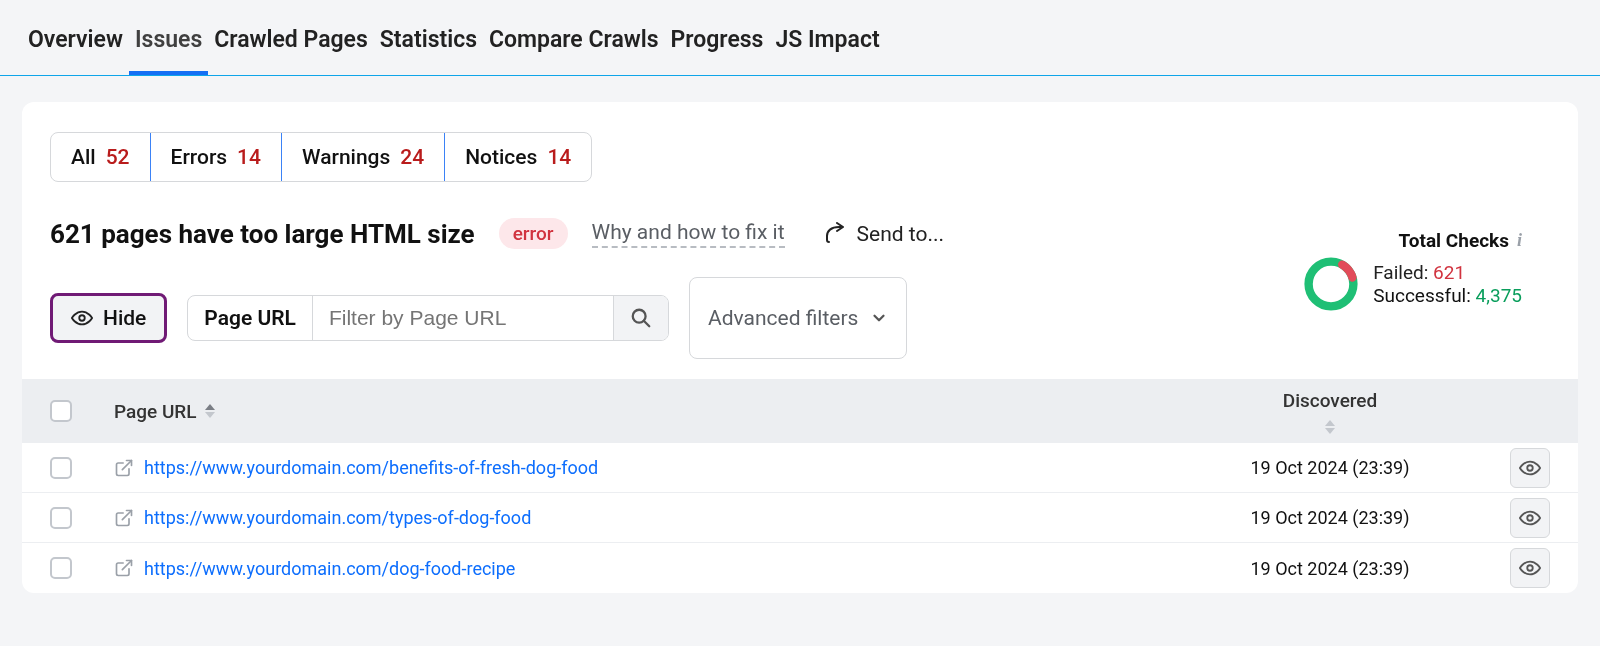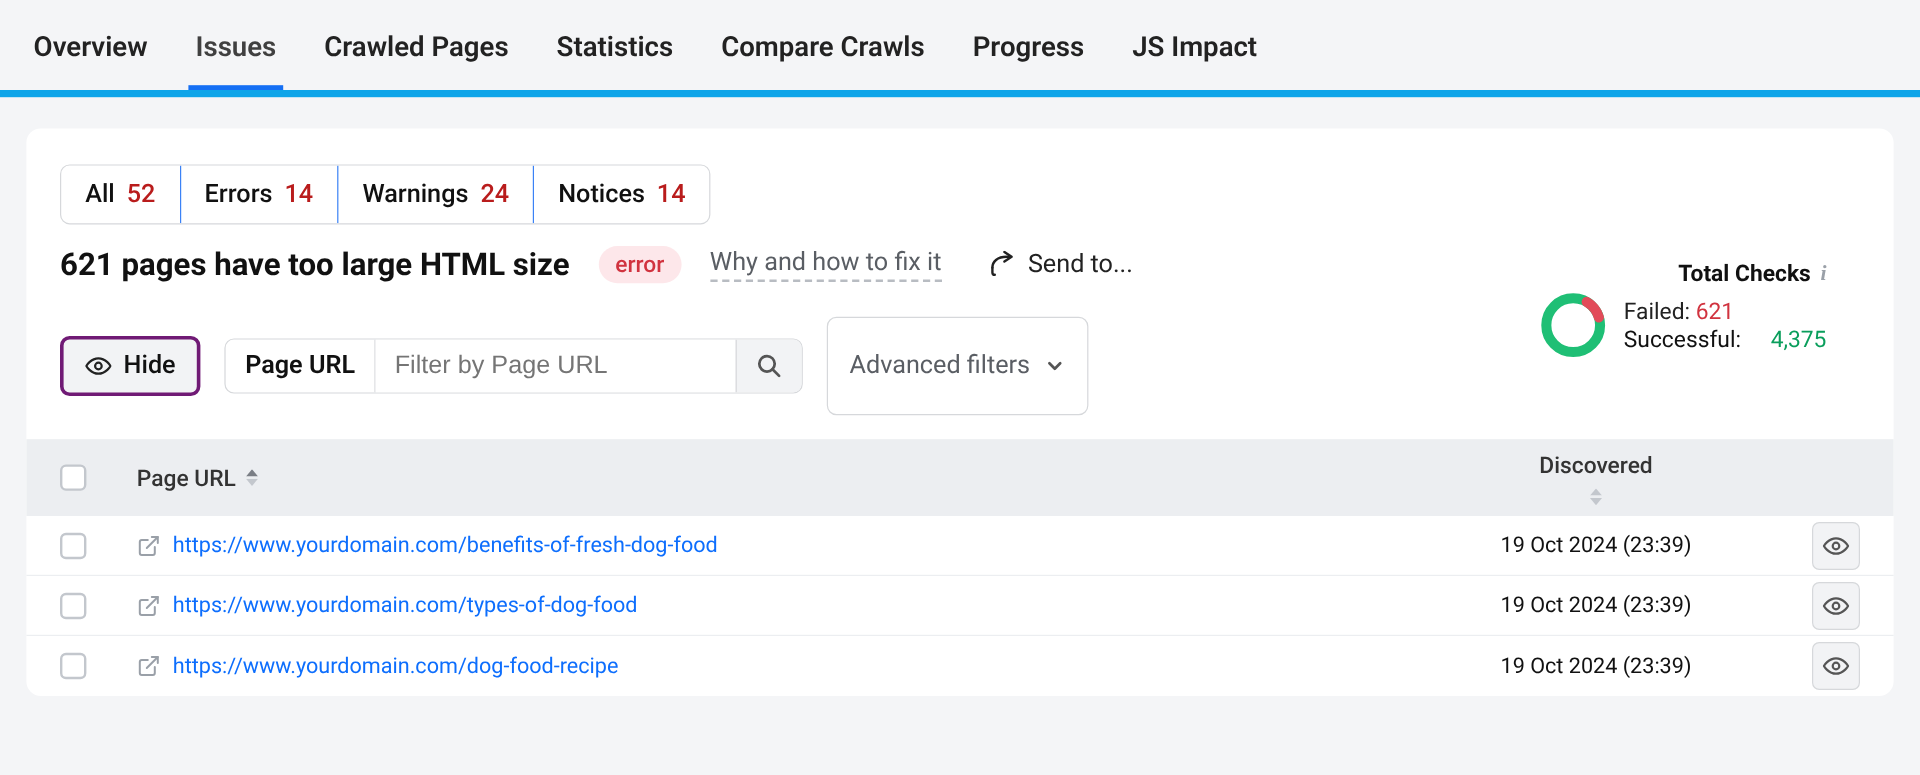--- a/index.html
+++ b/index.html
@@ -5,23 +5,22 @@
   * { box-sizing: border-box; margin: 0; padding: 0; }
   body {
     font-family: -apple-system, BlinkMacSystemFont, "Segoe UI", Roboto, Helvetica, Arial, sans-serif;
     background: #f4f5f7;
     color: #111;
     font-size: 20px;
     width: 1600px;
   }
   .tabs {
     display: flex;
-    gap: 28px;
     padding: 0 22px;
-    border-bottom: 6px solid #0ea5e9;
+    border-bottom: 1px solid #0ea5e9;
     align-items: flex-end;
   }
   .tab {
     padding: 26px 6px 18px 6px;
     font-size: 23px;
     font-weight: 600;
     color: #222;
     cursor: pointer;
     border-bottom: 4px solid transparent;
   }
@@ -51,21 +50,21 @@
     display: flex;
     gap: 10px;
     align-items: center;
   }
   .pill:last-child { border-right: none; }
   .pill .count { color: #b91c1c; font-weight: 500; }
   .title-row {
     display: flex;
     align-items: center;
     gap: 24px;
-    margin: 18px 28px 0 28px;
+    margin: 36px 28px 0 28px;
     flex-wrap: wrap;
   }
   .issue-title {
     font-size: 26px;
     font-weight: 700;
   }
   .badge-error {
     background: #fde7ea;
     color: #d1333f;
     font-size: 19px;
@@ -160,21 +159,21 @@
     font-weight: 700;
     display: flex;
     gap: 8px;
     align-items: center;
     justify-content: flex-end;
     margin-bottom: 4px;
   }
   .totals-lines { font-size: 19px; }
   .totals-lines .fail { color: #222; }
   .totals-lines .fail-num { color: #d1333f; }
-  .totals-lines .succ-num { color: #0a9e5c; margin-left: 20px; }
+  .totals-lines .succ-num { color: #0a9e5c; }
   .donut {
     width: 56px;
     height: 56px;
   }
   .table-head {
     display: flex;
     align-items: center;
     background: #eceef1;
     font-size: 19px;
     color: #333;

